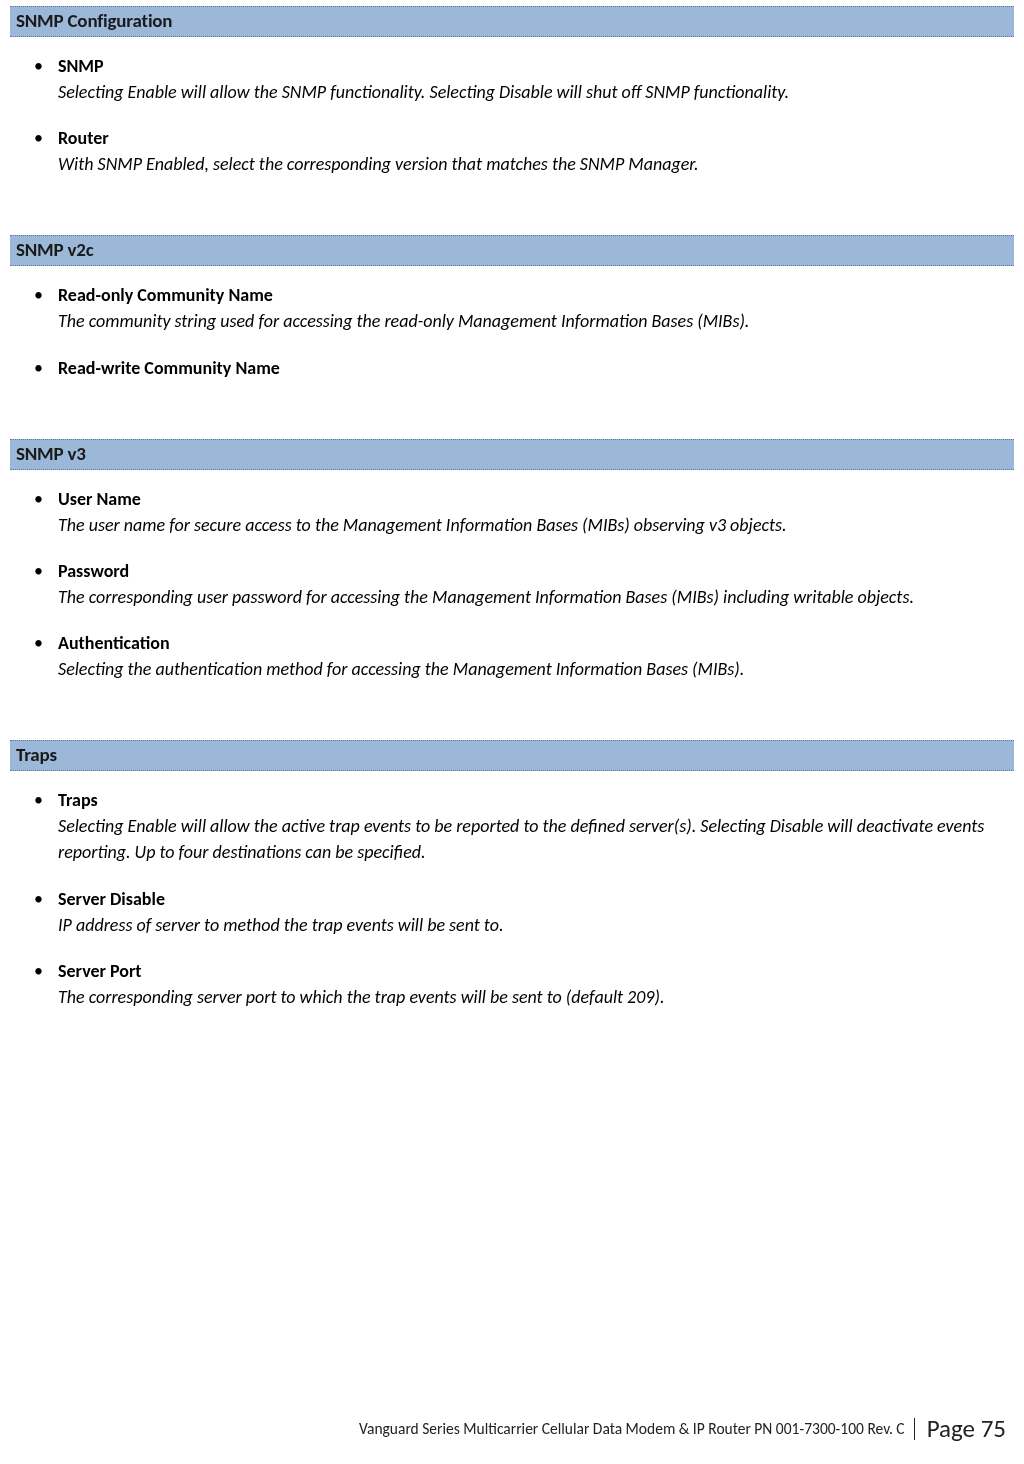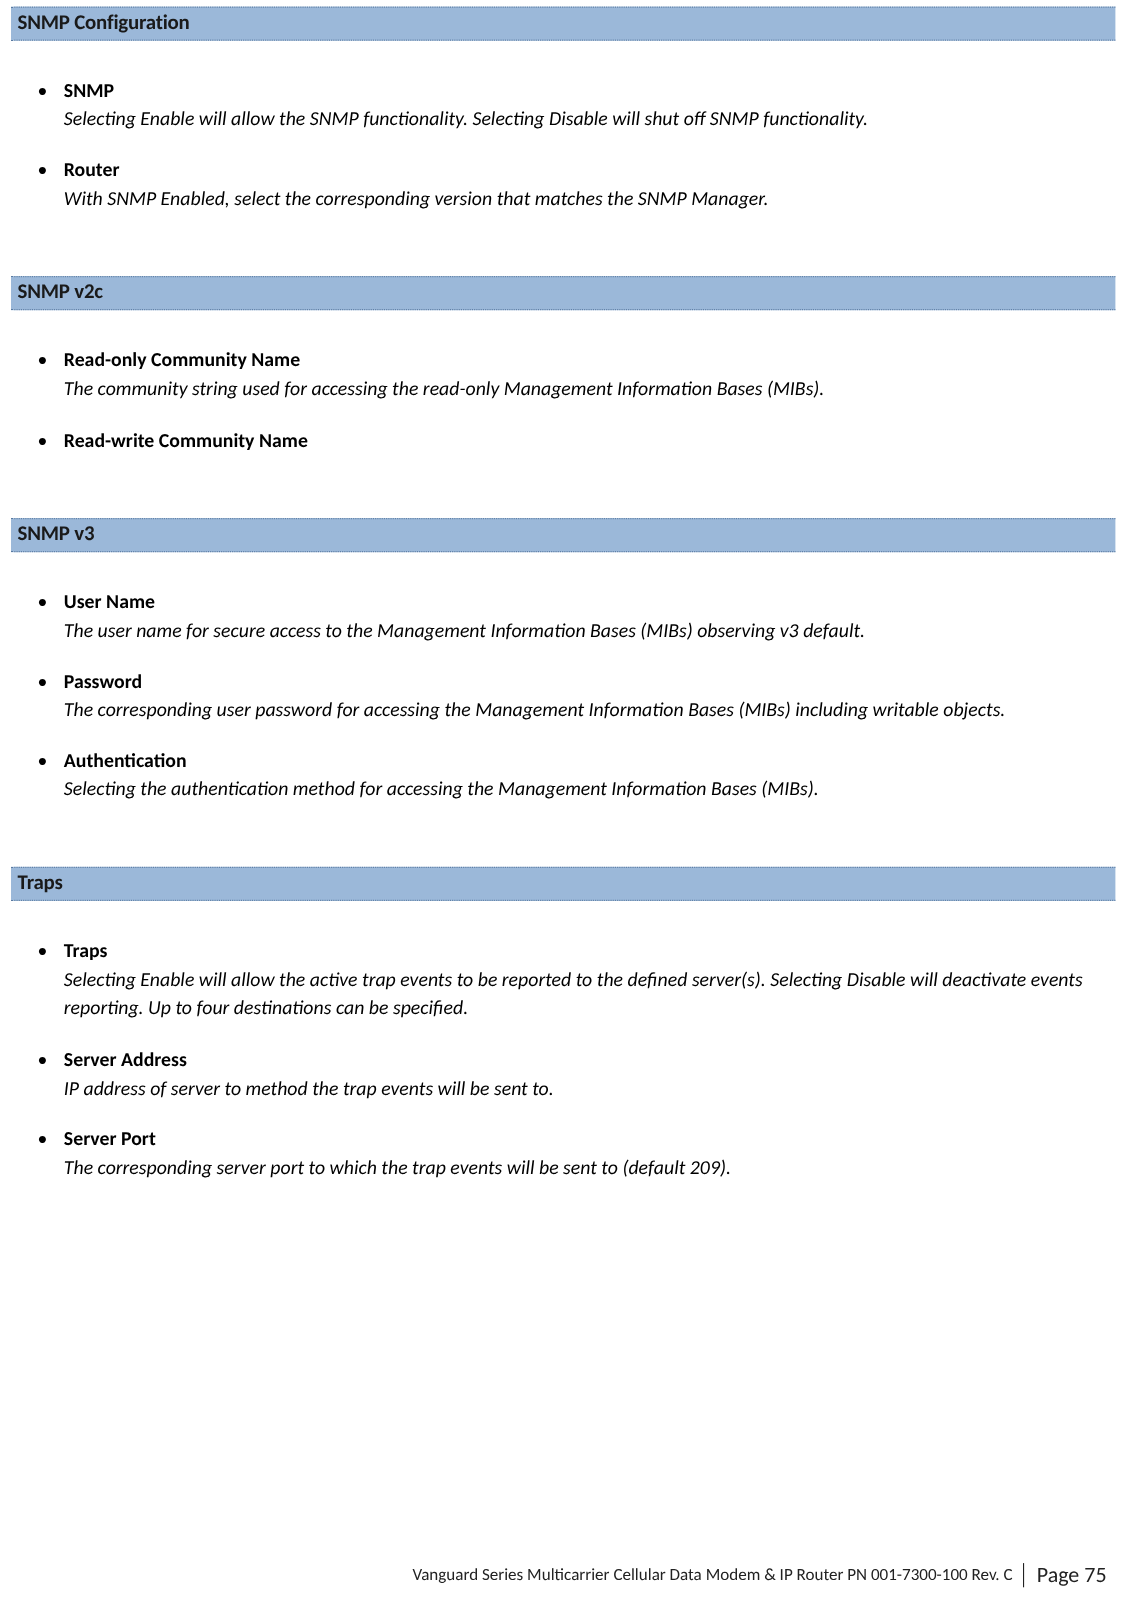--- a/index.html
+++ b/index.html
@@ -16,21 +16,21 @@
     padding: 6px 10px 0 10px;
   }
   .section-header {
     background: #9bb8d9;
     border-top: 1px dotted #5a7aa0;
     border-bottom: 1px dotted #5a7aa0;
     font-weight: bold;
     font-size: 19px;
     color: #1a1a1a;
     padding: 2px 6px 4px 6px;
-    margin-bottom: 32px;
+    margin-bottom: 16px;
     letter-spacing: -0.2px;
   }
   ul.items {
     list-style: none;
     padding-left: 30px;
     margin-bottom: 58px;
   }
   ul.items li {
     position: relative;
     padding-left: 18px;
@@ -65,21 +65,21 @@
   }
   .footer .sep {
     display: inline-block;
     width: 1px;
     height: 22px;
     background: #222;
     vertical-align: middle;
     margin: 0 8px 0 6px;
   }
   .footer .pg-label {
-    font-size: 20px;
+    font-size: 25px;
     vertical-align: middle;
   }
   .footer .doc-title {
     vertical-align: middle;
   }
 </style>
 </head>
 <body>
 
 <div class="page">
@@ -104,40 +104,40 @@
     </li>
     <li>
       <span class="item-title">Read-write Community Name</span>
     </li>
   </ul>
 
   <div class="section-header">SNMP v3</div>
   <ul class="items">
     <li>
       <span class="item-title">User Name</span>
-      <span class="item-desc">The user name for secure access to the Management Information Bases (MIBs) observing v3 default.</span>
+      <span class="item-desc">The user name for secure access to the Management Information Bases (MIBs) observing v3 objects.</span>
     </li>
     <li>
       <span class="item-title">Password</span>
       <span class="item-desc">The corresponding user password for accessing the Management Information Bases (MIBs) including writable objects.</span>
     </li>
     <li>
       <span class="item-title">Authentication</span>
       <span class="item-desc">Selecting the authentication method for accessing the Management Information Bases (MIBs).</span>
     </li>
   </ul>
 
   <div class="section-header">Traps</div>
   <ul class="items">
     <li>
       <span class="item-title">Traps</span>
       <span class="item-desc">Selecting Enable will allow the active trap events to be reported to the defined server(s). Selecting Disable will deactivate events reporting. Up to four destinations can be specified.</span>
     </li>
     <li>
-      <span class="item-title">Server Address</span>
+      <span class="item-title">Server Disable</span>
       <span class="item-desc">IP address of server to method the trap events will be sent to.</span>
     </li>
     <li>
       <span class="item-title">Server Port</span>
       <span class="item-desc">The corresponding server port to which the trap events will be sent to (default 209).</span>
     </li>
   </ul>
 
 </div>
 

